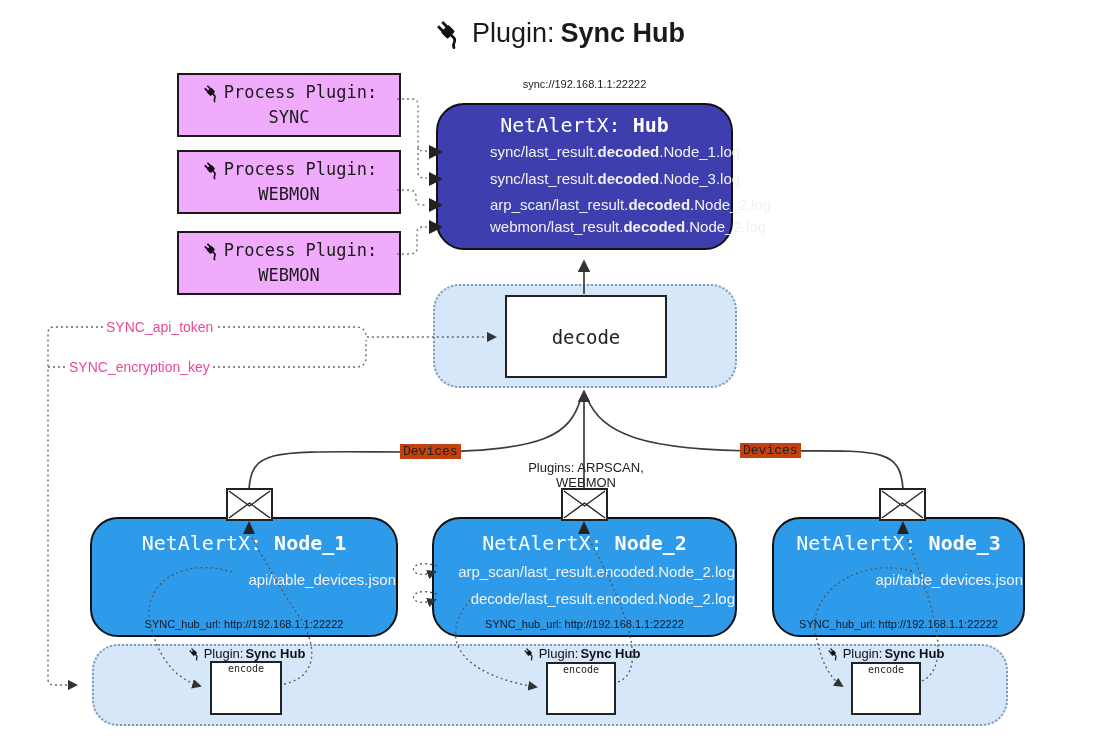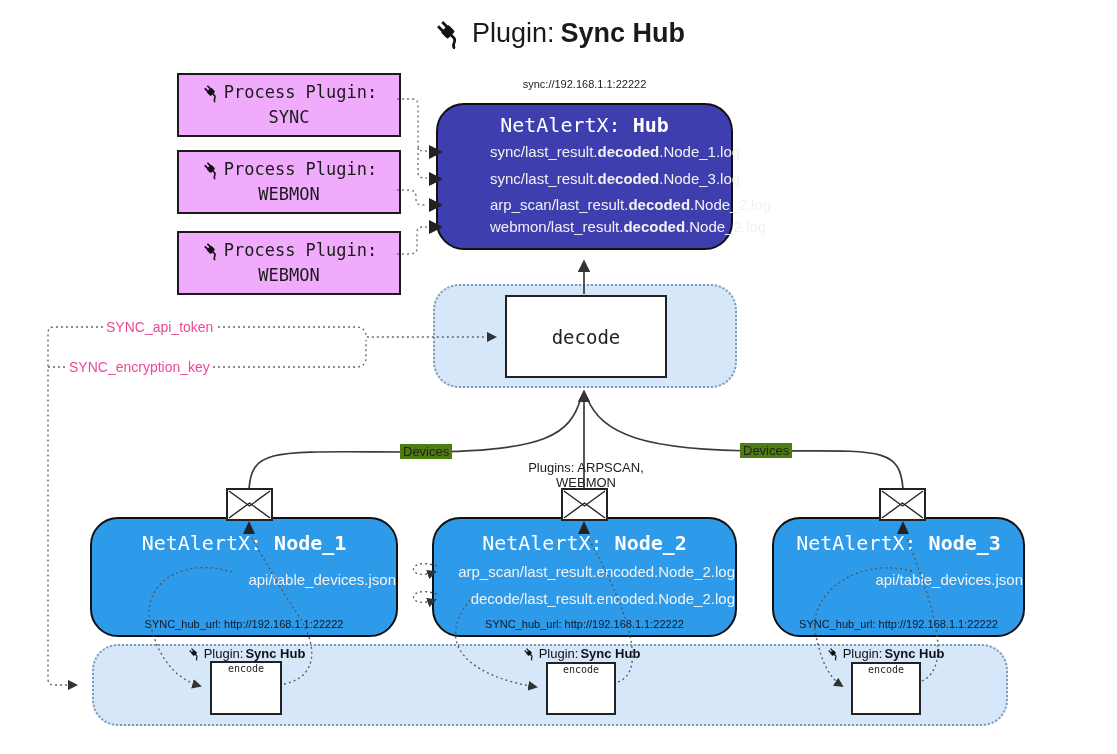--- a/index.html
+++ b/index.html
@@ -33,21 +33,21 @@
             border:2px dotted #7E99B5;border-radius:26px;box-sizing:border-box;}
   .dec-box{left:505px;top:295px;width:162px;height:83px;background:#fff;border:2px solid #222;
            box-sizing:border-box;display:flex;align-items:center;justify-content:center;
            font-size:19px;color:#222;}
 
   
   .setting{font-size:14px;color:#ec4899;background:#fff;padding:0 3px;}
 
   
   .edge-label{font-size:13px;color:#222;}
-  .whitebg{background:#4d7c0f;padding:0 3px;}
+  .whitebg{background:#c2410c;padding:0 3px;font-family:Liberation Mono, monospace;}
 
   
   .node{background:#2E9AEA;border:2px solid #111;border-radius:28px;box-sizing:border-box;
         height:120px;top:517px;}
   .node-title{width:100%;text-align:center;color:#fff;font-size:20px;margin-top:12px;}
   .node-file{width:100%;text-align:right;color:#f2f2f2;font-size:15px;position:absolute;}
   .node-url{width:100%;text-align:center;color:#101828;font-size:11px;position:absolute;top:99px;}
 
   
   .bar{left:92px;top:644px;width:916px;height:82px;background:#D5E7F8;

